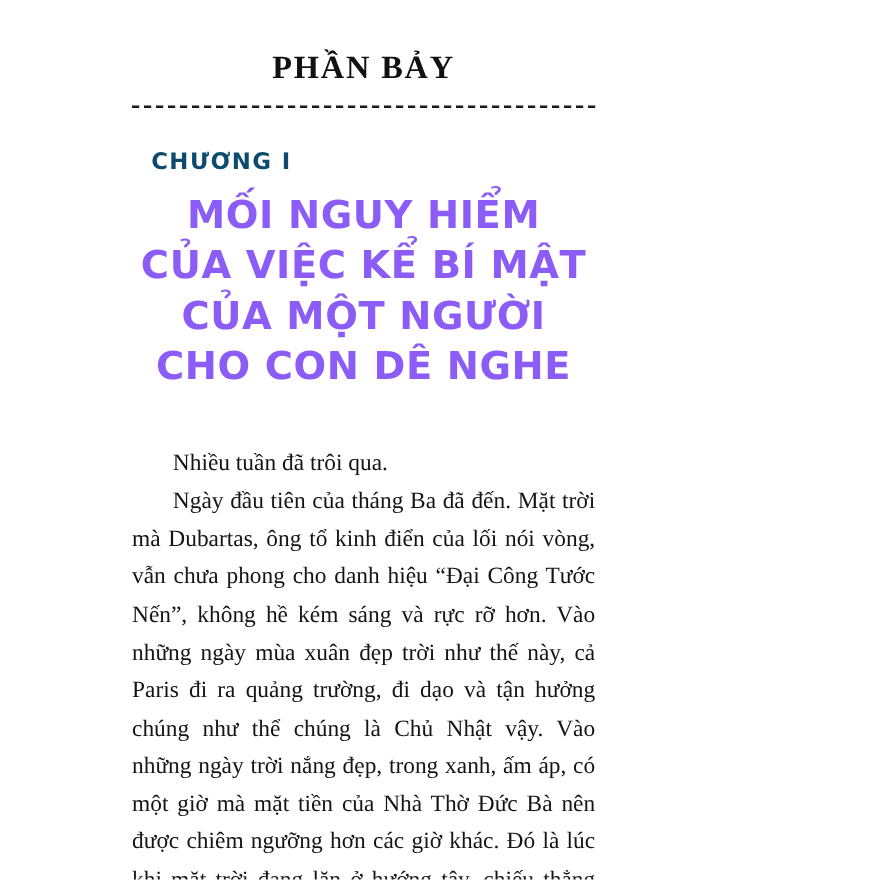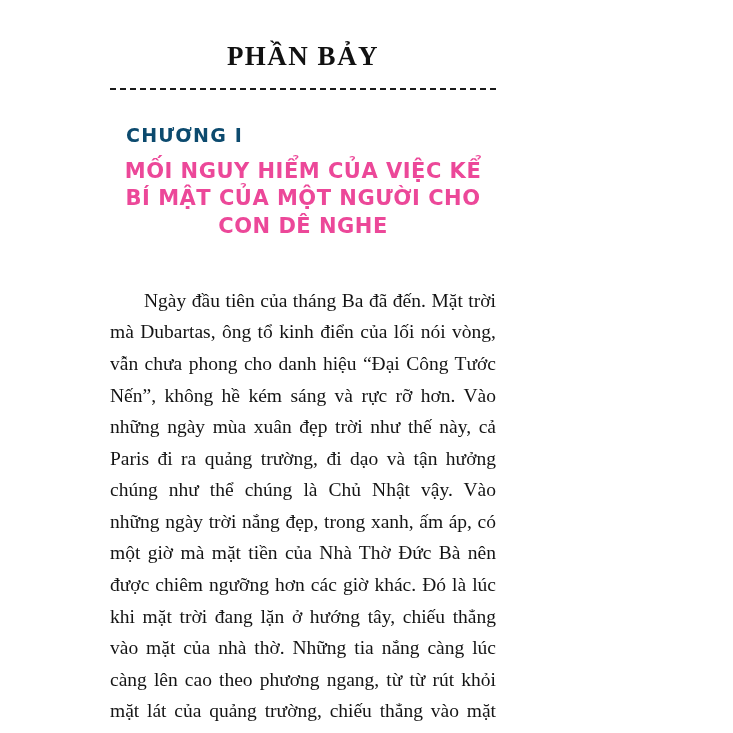--- a/index.html
+++ b/index.html
@@ -48,25 +48,25 @@
     font-weight: bold;
     font-size: 19px;
     letter-spacing: 1.2px;
     color: #0c4a6e;
     margin: 0 0 12px 0;
     padding-left: 16px;
   }
   .chapter-title {
     font-family: "DejaVu Sans", sans-serif;
     font-weight: bold;
-    font-size: 21px;
+    font-size: 32px;
     letter-spacing: 0.5px;
     text-align: center;
     line-height: 1.32;
-    color: #ec4899;
+    color: #8b5cf6;
     margin: 0 0 44px 0;
     padding: 0 4px;
   }
   .body-text {
     font-family: "Liberation Serif", serif;
     font-size: 19.5px;
     line-height: 1.62;
     text-align: justify;
     color: #141414;
     margin: 0;
@@ -106,19 +106,20 @@
 
     <h1 class="part-title">PHẦN BẢY</h1>
 
     <div class="divider"></div>
 
     <div class="chapter-label">CHƯƠNG I</div>
 
     <h2 class="chapter-title">MỐI NGUY HIỂM CỦA VIỆC KỂ BÍ MẬT CỦA MỘT NGƯỜI CHO CON DÊ NGHE</h2>
 
     <div class="body-text">
+      <p>Nhiều tuần đã trôi qua.</p>
       <p>Ngày đầu tiên của tháng Ba đã đến. Mặt trời mà Dubartas, ông tổ kinh điển của lối nói vòng, vẫn chưa phong cho danh hiệu “Đại Công Tước Nến”, không hề kém sáng và rực rỡ hơn. Vào những ngày mùa xuân đẹp trời như thế này, cả Paris đi ra quảng trường, đi dạo và tận hưởng chúng như thể chúng là Chủ Nhật vậy. Vào những ngày trời nắng đẹp, trong xanh, ấm áp, có một giờ mà mặt tiền của Nhà Thờ Đức Bà nên được chiêm ngưỡng hơn các giờ khác. Đó là lúc khi mặt trời đang lặn ở hướng tây, chiếu thẳng vào mặt của nhà thờ. Những tia nắng càng lúc càng lên cao theo phương ngang, từ từ rút khỏi mặt lát của quảng trường, chiếu thẳng vào mặt tiền theo đường vuông góc, làm cho hàng ngàn hình chạm nổi cao nổi bật,</p>
     </div>
 
   </div>
 
 
 </div>
 
 </body></html>

